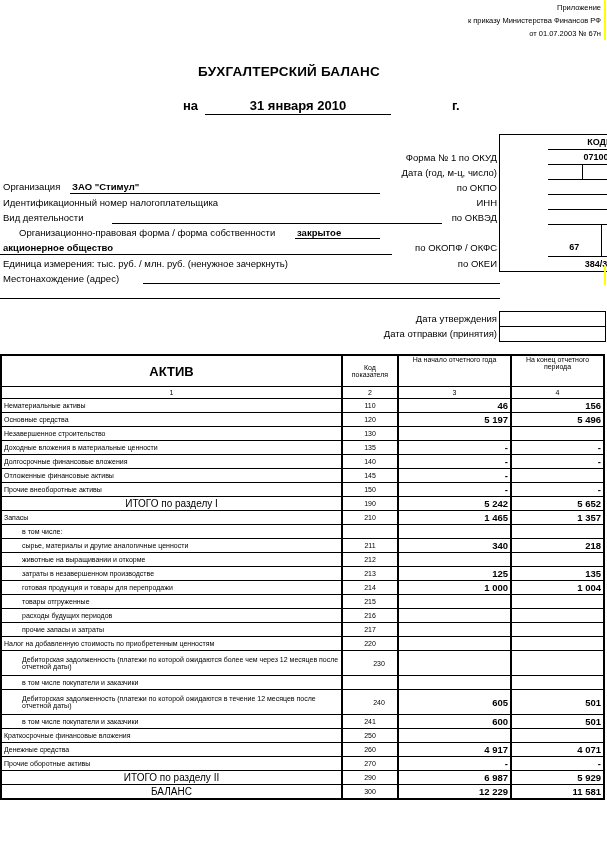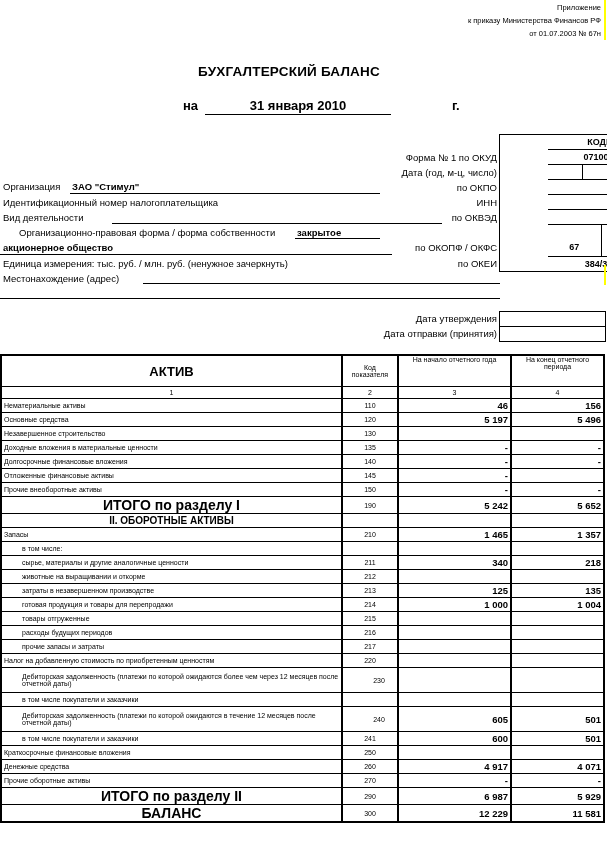--- a/index.html
+++ b/index.html
@@ -25,21 +25,21 @@
     table.bal .c2 { width: 50px; text-align: center; }
     table.bal .c3 { width: 107px; text-align: right; font-weight: bold; font-size: 9.5px; }
     table.bal .c4 { text-align: right; font-weight: bold; font-size: 9.5px; }
     table.bal td.c2 { border-left: 2px solid #000; }
     table.bal td.c3 { border-left: 2px solid #000; }
     table.bal td.c4 { border-left: 2px solid #000; }
     table.bal tr.head td { height: 30px; text-align: center; font-size: 7px; font-weight: normal; }
     table.bal tr.head td.c1 { font-size: 13px; font-weight: bold; }
     table.bal tr.nums td { height: 11px; text-align: center; font-weight: normal; font-size: 7px; }
     table.bal tr.section td.c1 { text-align: center; font-weight: bold; font-size: 10px; }
-    table.bal tr.total td.c1 { text-align: center; font-weight: bold; font-size: 14px; }
+    table.bal tr.total td.c1 { text-align: center; font-weight: normal; font-size: 10px; }
     table.bal tr.tall td { height: 24px; padding-left: 20px; }
     table.bal td.ind { padding-left: 20px; }
     .yellow { position: absolute; left: 604px; width: 2px; background: #ffff00; }
   </style>
 </head>
 <body>
 
 <div class="abs appendix">
   <div>Приложение</div>
   <div>к приказу Министерства Финансов РФ</div>
@@ -175,26 +175,20 @@
         <td class="c2">150</td>
         <td class="c3">-</td>
         <td class="c4">-</td>
       </tr>
       <tr class="total">
         <td class="c1">ИТОГО по разделу I</td>
         <td class="c2">190</td>
         <td class="c3">5 242</td>
         <td class="c4">5 652</td>
       </tr>
-      <tr class="section">
-        <td class="c1">II. ОБОРОТНЫЕ АКТИВЫ</td>
-        <td class="c2"></td>
-        <td class="c3"></td>
-        <td class="c4"></td>
-      </tr>
       <tr>
         <td class="c1">Запасы</td>
         <td class="c2">210</td>
         <td class="c3">1 465</td>
         <td class="c4">1 357</td>
       </tr>
       <tr>
         <td class="c1 ind">в том числе:</td>
         <td class="c2"></td>
         <td class="c3"></td>

